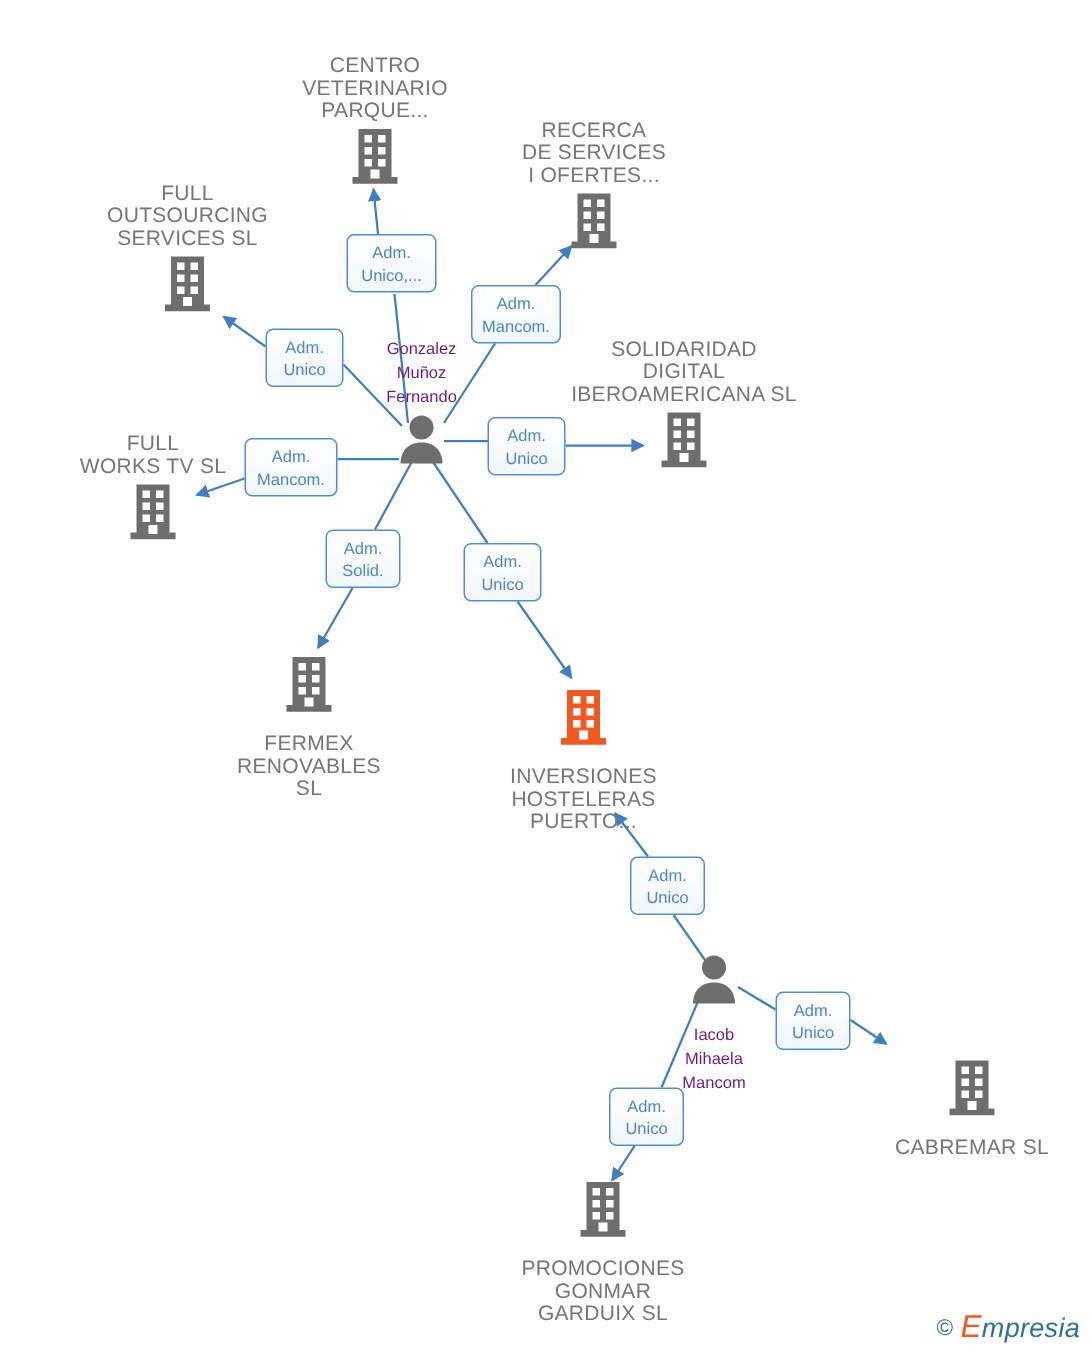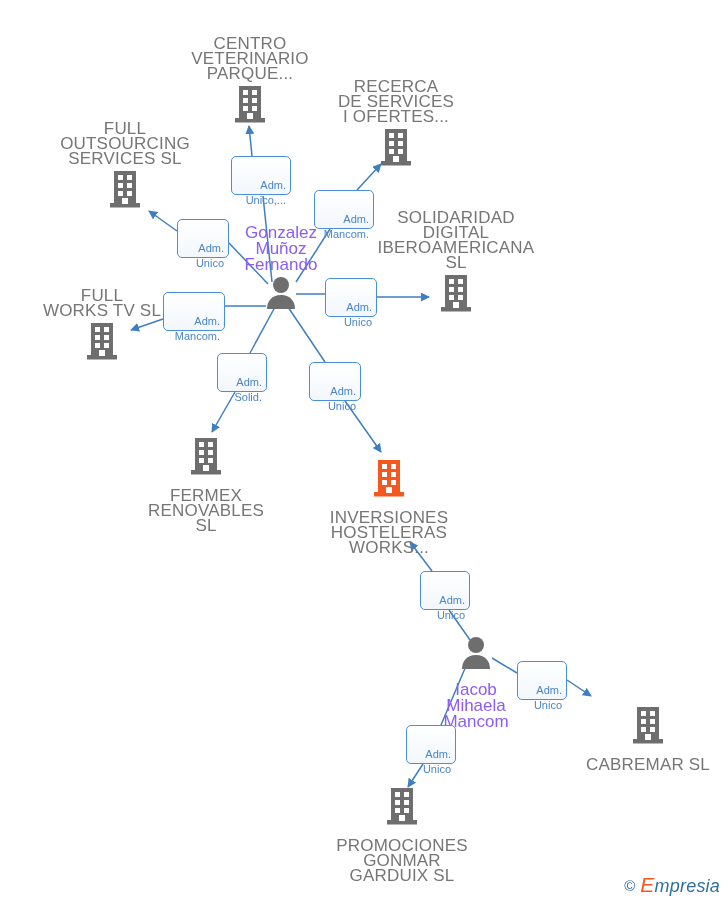--- a/index.html
+++ b/index.html
@@ -7,31 +7,31 @@
   #canvas{position:relative;width:728px;height:905px;overflow:hidden;background:#fff;}
   #edges{position:absolute;left:0;top:0;width:728px;height:905px;pointer-events:none;}
 
   .node{position:absolute;}
   .node .glyph{display:block;}
   .node .caption{
     position:absolute;left:50%;transform:translateX(-50%);
     width:160px;text-align:center;color:#767676;
     font-size:11.5px;line-height:15px;letter-spacing:.2px;white-space:pre-line;
   }
-  .node.company .caption{font-size:17px;}
-  .node.person .caption{font-size:17px;line-height:16px;color:#8b5cf6;letter-spacing:0;}
+  .node.company .caption{font-size:14px;}
+  .node.person .caption{font-size:11px;line-height:16px;color:#701a75;letter-spacing:0;}
   .cap-above{bottom:100%;margin-bottom:3px;}
   .cap-below{top:100%;margin-top:12px;}
 
   .relbox{
     position:absolute;box-sizing:border-box;
     border:1.3px solid #4a90d9;border-radius:5px;
     background:linear-gradient(#ffffff,#f2f7fc);
     color:#4a86c8;font-size:11px;line-height:14.5px;
-    text-align:right;padding:21px 4px 6px;
+    text-align:center;padding:5px 4px 6px;
     white-space:pre-line;
   }
 
   .wm{
     position:absolute;right:8px;bottom:8px;
     display:flex;align-items:center;gap:5px;
     font-size:17px;color:#2f6fa0;
   }
   .wm .c{font-size:15px;color:#2f6fa0;}
   .wm .word{font-family:Liberation Sans, sans-serif;font-style:italic;font-size:18px;color:#2f6fa0;letter-spacing:.2px;}
@@ -185,21 +185,21 @@
             <rect x="10" y="6" width="5" height="5" fill="#fff"></rect>
             <rect x="19" y="6" width="5" height="5" fill="#fff"></rect>
             <rect x="10" y="14" width="5" height="5" fill="#fff"></rect>
             <rect x="19" y="14" width="5" height="5" fill="#fff"></rect>
             <rect x="10" y="22" width="5" height="5" fill="#fff"></rect>
             <rect x="19" y="22" width="5" height="5" fill="#fff"></rect>
             <rect x="14" y="29" width="6" height="6" fill="#fff"></rect>
           </svg></span>
         <span class="caption cap-below">INVERSIONES
 HOSTELERAS
-WORKS...</span>
+PUERTO...</span>
       </div>
       <div class="node company" style="left: 631px; top: 705px; width: 34px; height: 40px;">
         <span class="glyph"><svg width="34" height="40" viewBox="0 0 34 40" aria-hidden="true">
             <rect x="6" y="2" width="22" height="33" fill="#6e6e6e"></rect>
             <rect x="2" y="34" width="30" height="4.5" fill="#6e6e6e"></rect>
             <rect x="10" y="6" width="5" height="5" fill="#fff"></rect>
             <rect x="19" y="6" width="5" height="5" fill="#fff"></rect>
             <rect x="10" y="14" width="5" height="5" fill="#fff"></rect>
             <rect x="19" y="14" width="5" height="5" fill="#fff"></rect>
             <rect x="10" y="22" width="5" height="5" fill="#fff"></rect>

